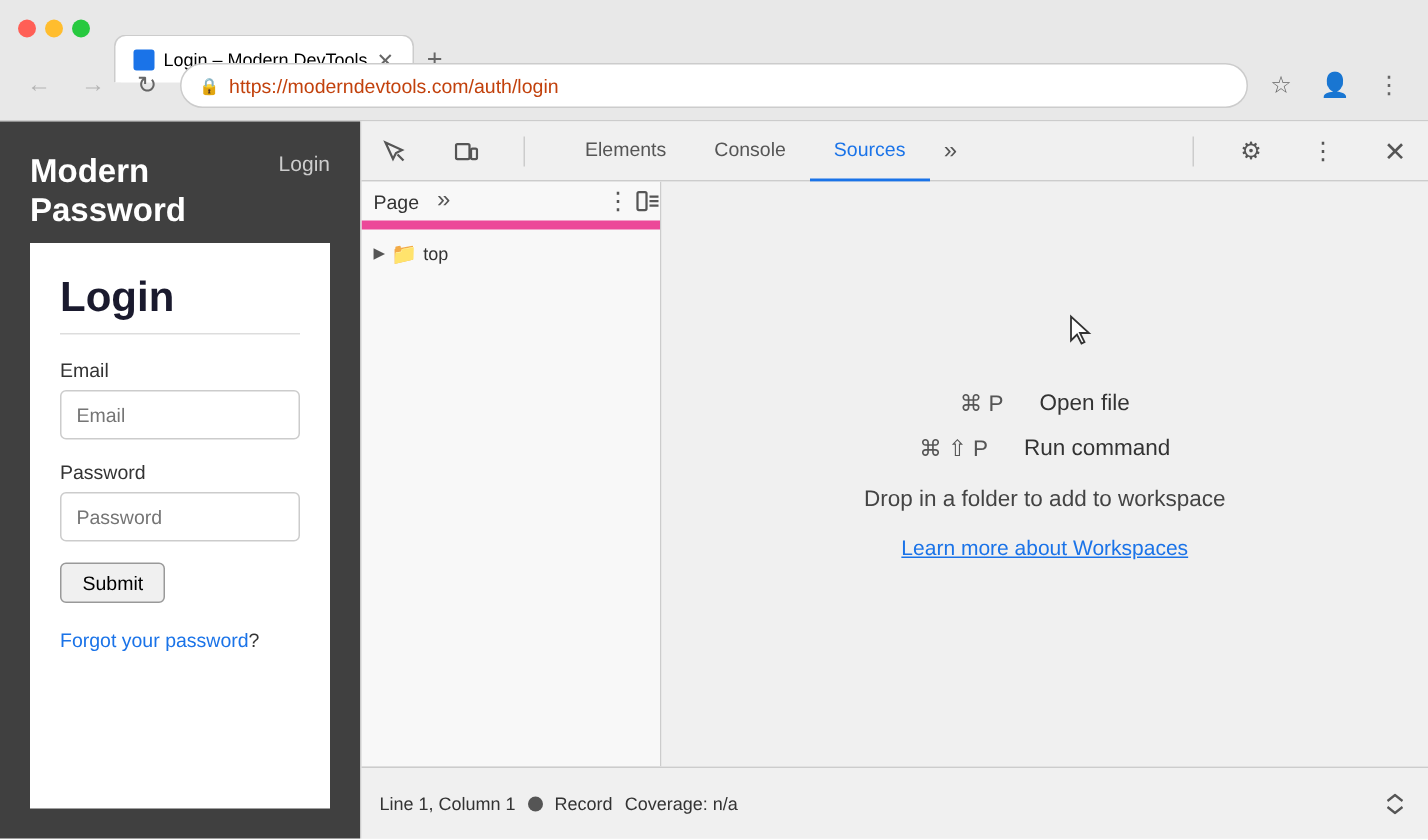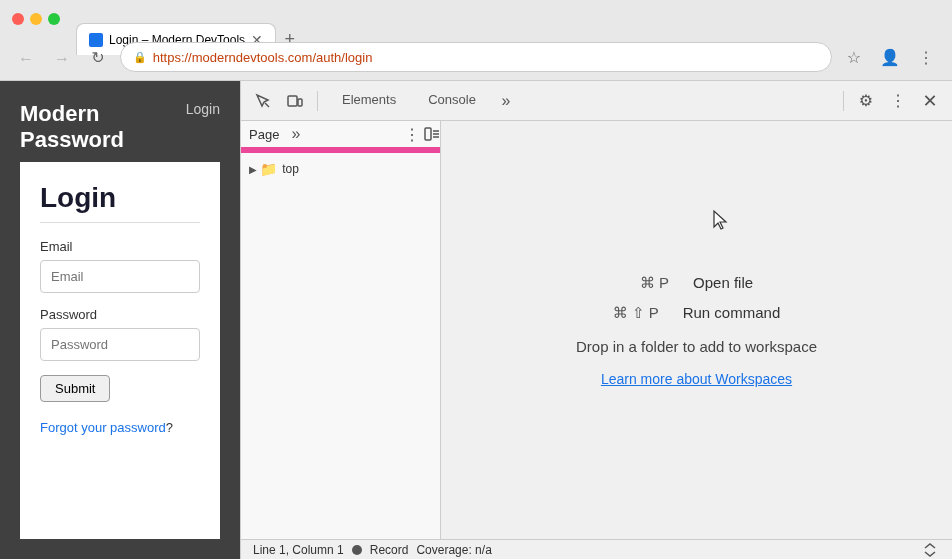--- a/index.html
+++ b/index.html
@@ -39,21 +39,21 @@
     .form-label { font-size: 13px; color: #333; margin-bottom: 6px; display: block; }
     .form-input { width: 100%; padding: 8px 10px; border: 1px solid #ccc; border-radius: 4px; font-size: 13px; color: #999; margin-bottom: 14px; }
     .submit-btn { background: #f0f0f0; border: 1px solid #999; border-radius: 4px; padding: 5px 14px; font-size: 13px; cursor: pointer; }
     .forgot-link { color: #1a73e8; font-size: 13px; text-decoration: none; }
     .forgot-q { color: #333; font-size: 13px; }
 
     
     .devtools { flex: 1; display: flex; flex-direction: column; background: #f0f0f0; border-left: 1px solid #ccc; }
 
     
-    .devtools-toolbar { display: flex; align-items: center; background: #f0f0f0; border-bottom: 1px solid #ccc; height: 40px; padding: 0 8px; gap: 4px; }
+    .devtools-toolbar { display: flex; align-items: center; background: #f0f0f0; border-bottom: 1px solid #ccc; height: 40px; padding: 0 8px; gap: 20px; }
     .dt-icon-btn { width: 28px; height: 28px; display: flex; align-items: center; justify-content: center; cursor: pointer; color: #555; font-size: 16px; border-radius: 4px; }
     .dt-separator { width: 1px; background: #ccc; height: 20px; margin: 0 4px; }
     .dt-tabs { display: flex; gap: 0; flex: 1; }
     .dt-tab { padding: 0 16px; height: 40px; display: flex; align-items: center; font-size: 13px; color: #555; cursor: pointer; border-bottom: 2px solid transparent; }
     .dt-tab.active { color: #1a73e8; border-bottom: 2px solid #1a73e8; }
     .dt-more-btn { display: flex; align-items: center; justify-content: center; width: 28px; height: 40px; cursor: pointer; color: #555; }
     .dt-settings { width: 28px; height: 28px; display: flex; align-items: center; justify-content: center; cursor: pointer; color: #555; }
     .dt-kebab { width: 28px; height: 28px; display: flex; align-items: center; justify-content: center; cursor: pointer; color: #555; }
     .dt-close { width: 28px; height: 28px; display: flex; align-items: center; justify-content: center; cursor: pointer; color: #555; font-size: 18px; }
 
@@ -73,21 +73,21 @@
     
     .sources-main { flex: 1; display: flex; flex-direction: column; align-items: center; justify-content: center; background: #f0f0f0; position: relative; }
     .sources-hint { display: flex; flex-direction: column; align-items: center; gap: 12px; }
     .hint-row { display: flex; align-items: center; gap: 24px; font-size: 15px; color: #444; }
     .hint-shortcut { font-size: 15px; color: #555; display: flex; gap: 4px; align-items: center; }
     .hint-label { font-size: 15px; color: #333; }
     .hint-drop { font-size: 15px; color: #444; margin: 4px 0; }
     .hint-link { color: #1a73e8; font-size: 14px; cursor: pointer; }
 
     
-    .devtools-statusbar { height: 20px; background: #f0f0f0; border-top: 1px solid #ccc; display: flex; align-items: center; padding: 0 12px; gap: 8px; font-size: 12px; color: #333; }
+    .devtools-statusbar { height: 48px; background: #f0f0f0; border-top: 1px solid #ccc; display: flex; align-items: center; padding: 0 12px; gap: 8px; font-size: 12px; color: #333; }
     .status-dot { width: 10px; height: 10px; border-radius: 50%; background: #555; }
     .status-expand { margin-left: auto; width: 20px; height: 20px; display: flex; align-items: center; justify-content: center; cursor: pointer; }
     .webpage-nav { display: flex; justify-content: space-between; width: 100%; }
 
     .login-form-wrapper { background: #fff; padding: 20px; flex: 1; }
     .forgot-row { margin-top: 16px; }
   </style>
 </head>
 <body>
 
@@ -157,20 +157,21 @@
       <div class="dt-icon-btn" title="Toggle device toolbar">
         <svg width="16" height="16" viewBox="0 0 16 16" fill="none">
           <rect x="1" y="3" width="9" height="10" rx="1" stroke="#555" stroke-width="1.5" fill="none"></rect>
           <rect x="11" y="6" width="4" height="7" rx="1" stroke="#555" stroke-width="1.5" fill="none"></rect>
         </svg>
       </div>
       <div class="dt-separator"></div>
       <div class="dt-tabs">
         <div class="dt-tab">Elements</div>
         <div class="dt-tab">Console</div>
+        <div class="dt-tab active">Sources</div>
         <div class="dt-more-btn">»</div>
       </div>
       <div class="dt-separator"></div>
       <div class="dt-settings">⚙</div>
       <div class="dt-kebab">⋮</div>
       <div class="dt-close">✕</div>
     </div>
 
     <div class="sources-panel">
 

